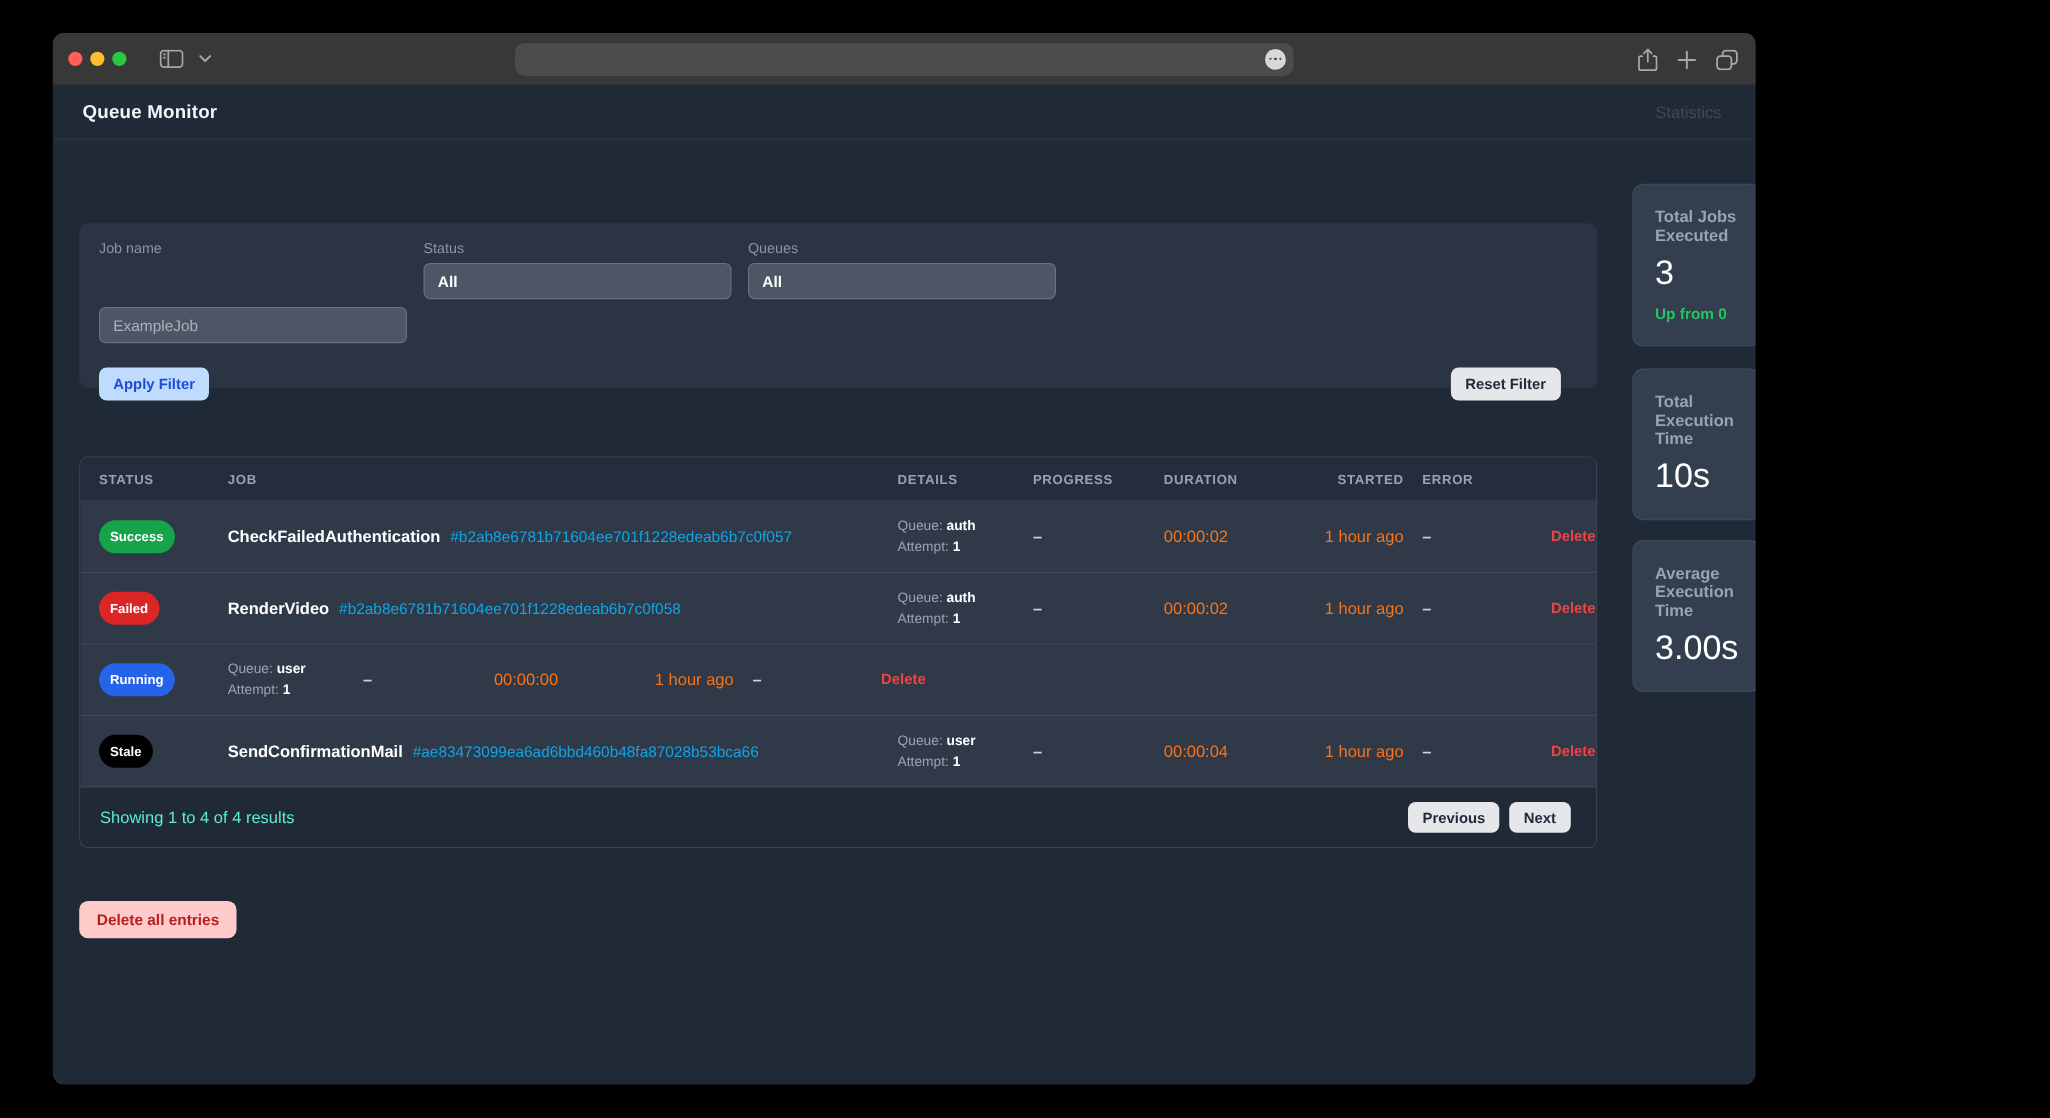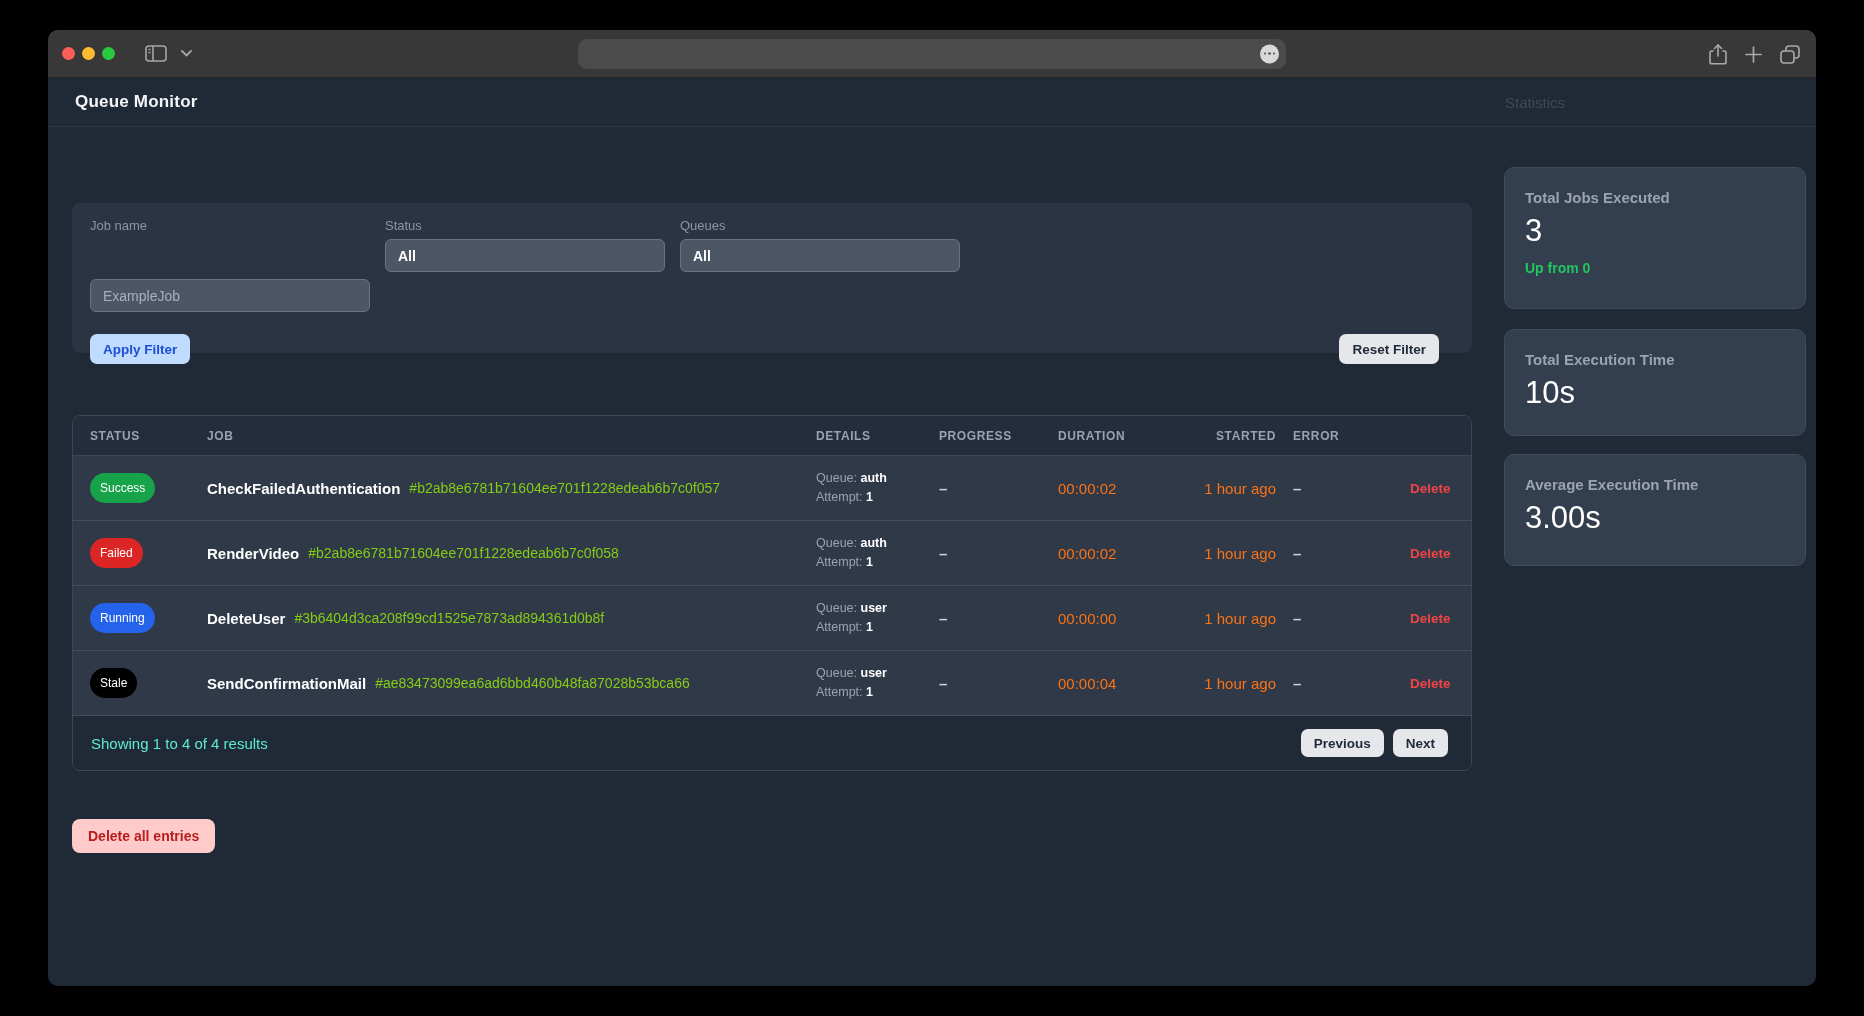--- a/index.html
+++ b/index.html
@@ -1,19 +1,19 @@
 <!DOCTYPE html>
 <html><head>
 <meta charset="utf-8">
 <style>
   * { margin:0; padding:0; box-sizing:border-box; }
   html,body { width:1864px; height:1016px; background:#000; overflow:hidden;
               font-family:"Liberation Sans","DejaVu Sans",sans-serif; }
 
-  .window { position:absolute; left:48px; top:30px; width:1768px; height:956px;
+  .window { position:absolute; left:48px; top:30px; width:1548px; height:956px;
             border-radius:10px; overflow:hidden; background:#202a37;
             box-shadow:0 20px 60px rgba(0,0,0,.6); display:flex; flex-direction:column; }
 
   
   .toolbar { position:relative; height:48px; flex:0 0 48px; background:#383838;
              border-bottom:1px solid #282828; display:flex; align-items:center; }
   .traffic { display:flex; gap:7px; margin-left:14px; }
   .light { width:13px; height:13px; border-radius:50%; }
   .light.red { background:#ff5f57; } .light.yellow { background:#febc2e; } .light.green { background:#28c840; }
   .tb-left { display:flex; align-items:center; gap:14px; margin-left:30px; color:#a6a6a6; }
@@ -62,23 +62,23 @@
   .col-status { width:117px; flex:0 0 117px; }
   .col-job { width:609px; flex:0 0 609px; display:flex; align-items:center; gap:9px; }
   .col-details { width:123px; flex:0 0 123px; }
   .col-progress { width:119px; flex:0 0 119px; }
   .col-duration { width:111px; flex:0 0 111px; }
   .col-started { width:124px; flex:0 0 124px;text-align:right; }
   .col-error { width:117px; flex:0 0 117px; }
   .col-actions { flex:1; }
   .row { height:65px; background:#2f3948; border-bottom:1px solid #434d5c; }
   .badge { display:inline-block; padding:8px 10px; border-radius:999px; color:#fff;
-           font-size:12px; font-weight:400; }
+           font-size:12px; font-weight:700; }
   .job-name { color:#fff; font-size:15px; font-weight:700; }
-  .job-hash { color:#84cc16; font-size:14px; }
+  .job-hash { color:#0ea5e9; font-size:14px; }
   .detail-line { font-size:12.5px; line-height:19px; color:#9aa3b2; white-space:nowrap; }
   .detail-line b { color:#fff; font-weight:700; }
   .cell-text { color:#f97316; font-size:15px; }
   .dash { color:#cbd2dc; font-size:15px; font-weight:600; }
   .delete-link { color:#ef4444; font-size:13.5px; font-weight:600; cursor:pointer; }
   .tfoot { height:54px; background:#202a37; display:flex; align-items:center; justify-content:space-between; }
   .tfoot-summary { margin-left:18px; color:#5eead4; font-size:15px; }
   .tfoot-buttons { display:flex; gap:9px; margin-right:23px; }
   .btn-pager { height:28px; }
 
@@ -236,24 +236,20 @@
     <div class="td col-error dash">–</div>
     <div class="td col-actions">
       <span class="delete-link">Delete</span>
     </div>
   </div>
 
   <div class="tr row">
     <div class="td col-status">
       <span class="badge" style="background: rgb(37, 99, 235);">Running</span>
     </div>
-    <div class="td col-job">
-      <span class="job-name">DeleteUser</span>
-      <span class="job-hash">#3b6404d3ca208f99cd1525e7873ad894361d0b8f</span>
-    </div>
     <div class="td col-details">
       <div class="detail-line"><span>Queue:</span> <b>user</b></div>
       <div class="detail-line"><span>Attempt:</span> <b>1</b></div>
     </div>
     <div class="td col-progress dash">–</div>
     <div class="td col-duration cell-text">00:00:00</div>
     <div class="td col-started cell-text">1 hour ago</div>
     <div class="td col-error dash">–</div>
     <div class="td col-actions">
       <span class="delete-link">Delete</span>

